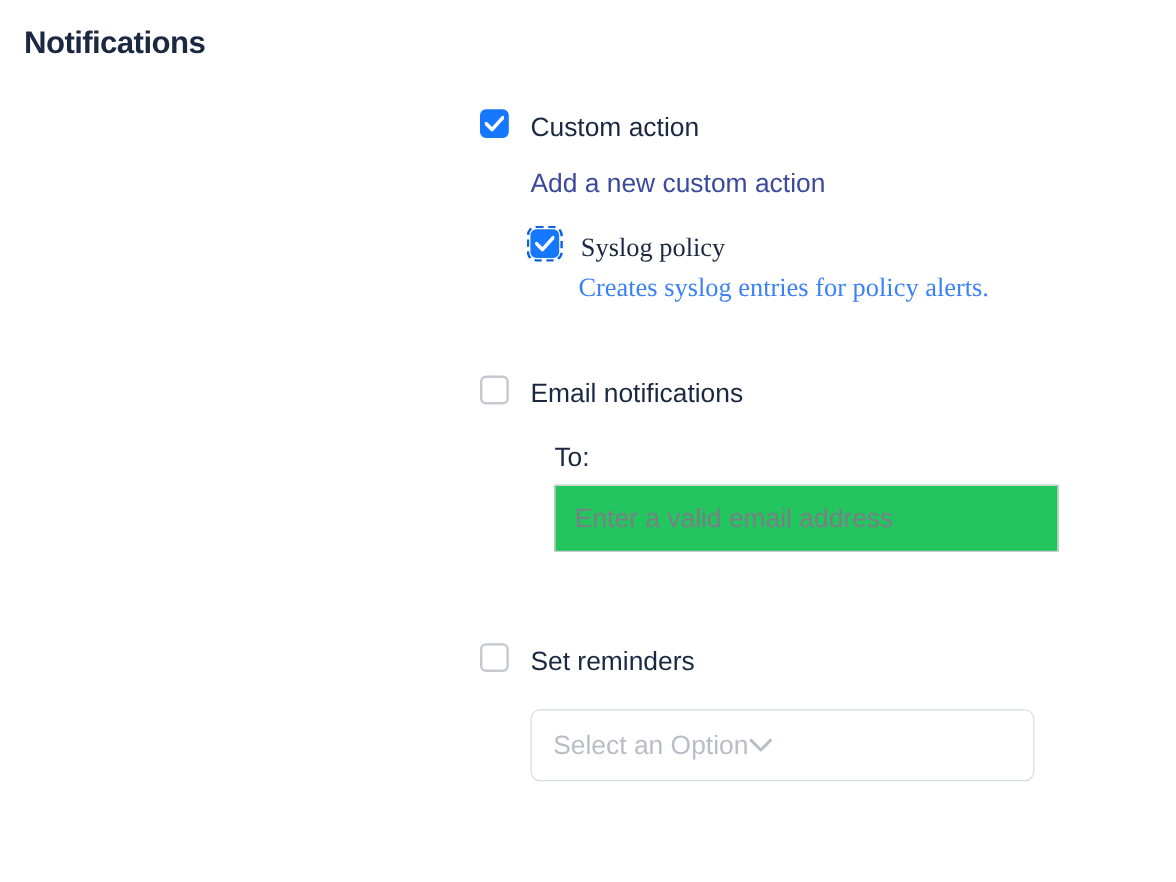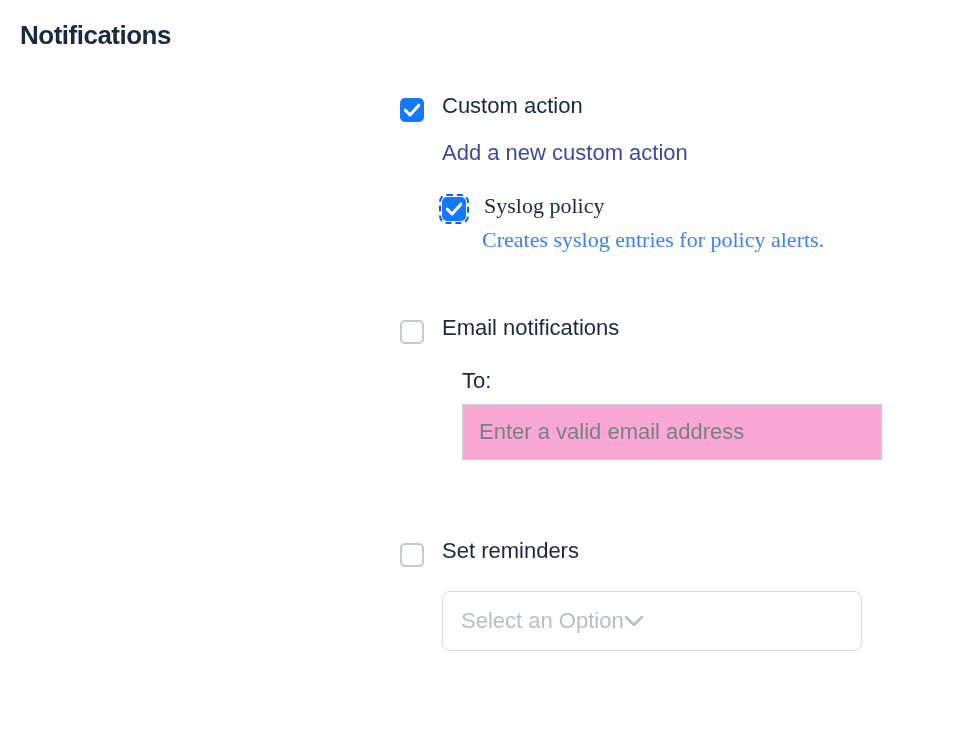--- a/index.html
+++ b/index.html
@@ -17,21 +17,21 @@
       margin: 0 0 40px 0;
       padding-left: 0;
       color: #1a2840;
       letter-spacing: -0.5px;
     }
     .form-area {
       margin-left: 380px;
     }
     .row {
       display: flex;
-      align-items: flex-end;
+      align-items: flex-start;
       margin-bottom: 6px;
     }
     .indent-1 { padding-left: 42px; }
 
     .checkbox {
       width: 24px;
       height: 24px;
       border-radius: 5px;
       display: inline-flex;
       align-items: center;
@@ -86,21 +86,21 @@
       margin-bottom: 10px;
     }
     .email-sub {
       padding-left: 62px;
       margin-top: 24px;
       margin-bottom: 76px;
     }
     input.email-input {
       width: 420px;
       height: 56px;
-      background: #f9a8d4;
+      background: #22c55e;
       border: 1px solid #cfcfcf;
       padding: 0 16px;
       font-size: 22px;
       color: #555;
     }
     input.email-input::placeholder {
       color: #7a7f87;
     }
 
     .reminders-sub {

